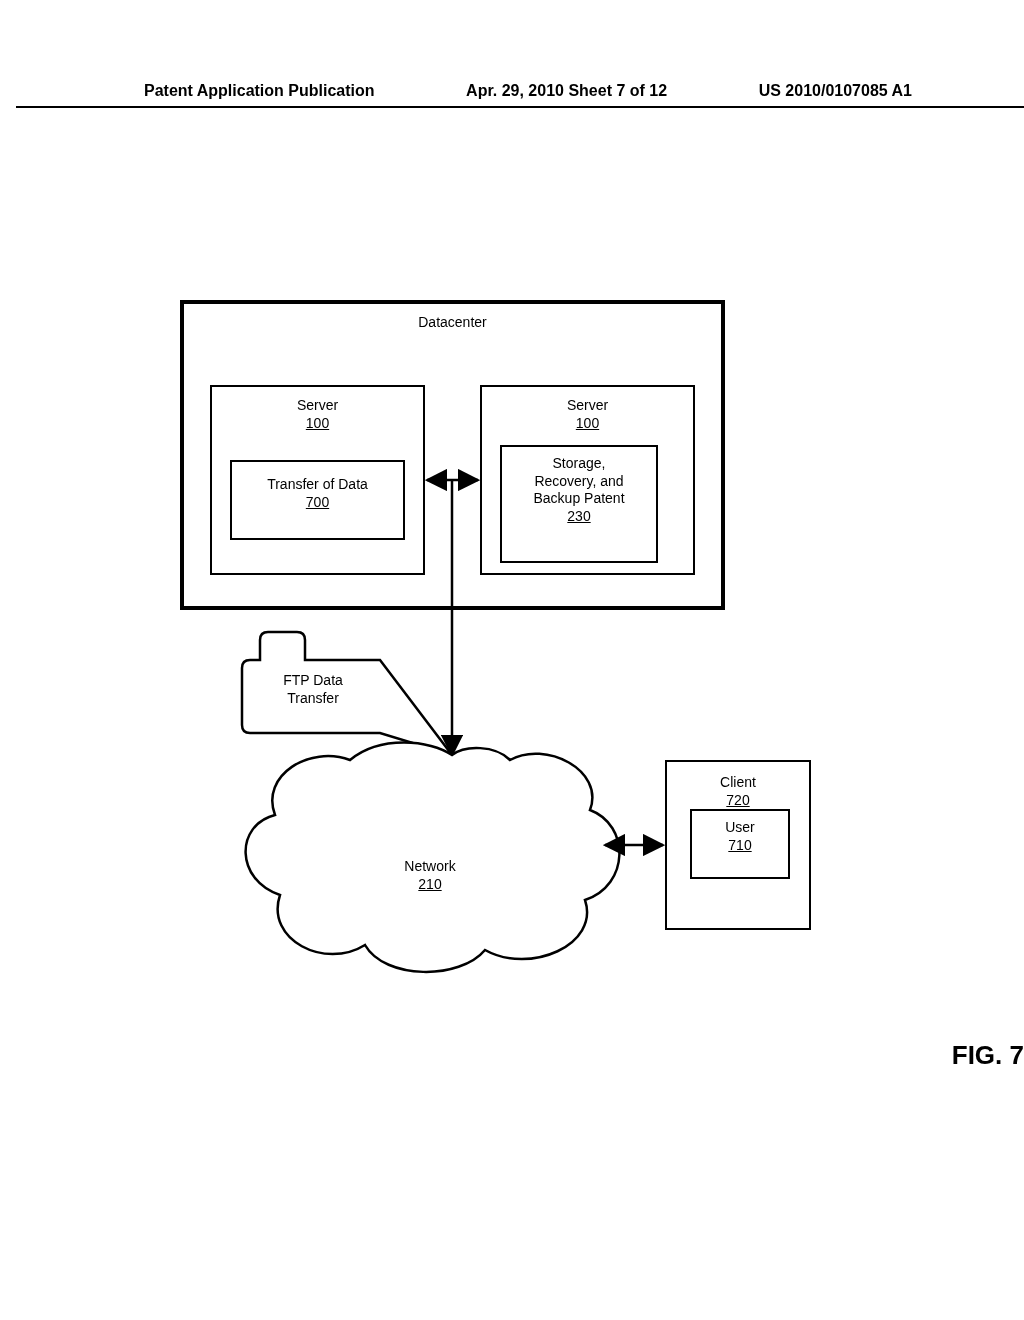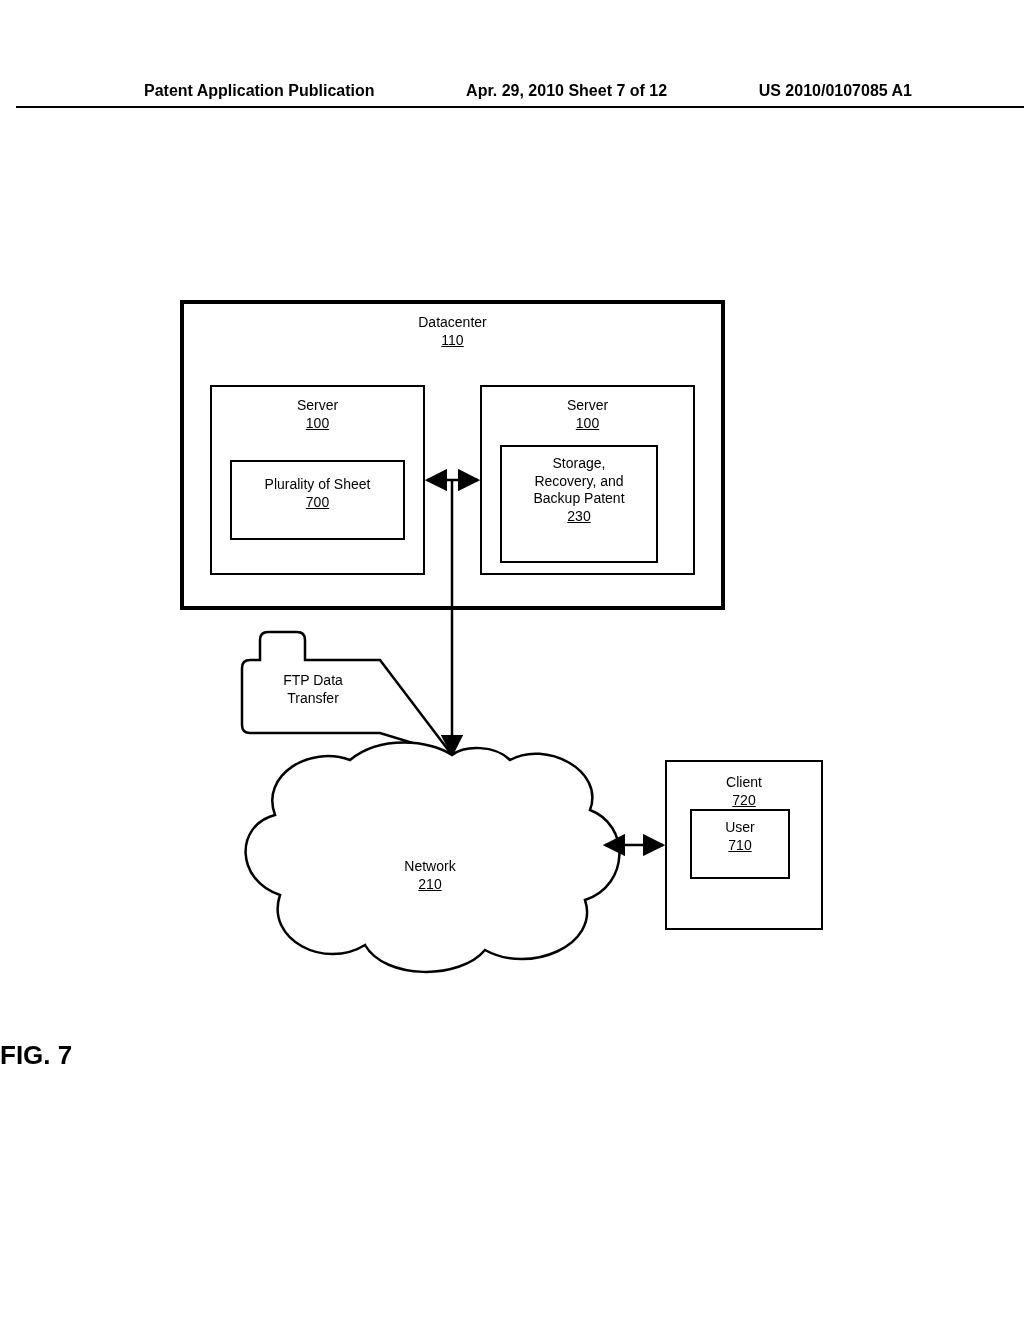--- a/index.html
+++ b/index.html
@@ -54,76 +54,75 @@
     width: 660px;
     height: 780px;
     overflow: visible;
     pointer-events: none;
   }
   .figcaption {
     position: absolute;
     top: 1040px;
     left: 0;
     width: 1024px;
-    text-align: left;
+    text-align: right;
     font-size: 26px;
     font-weight: bold;
   }
 </style>
 </head>
 <body>
 
 <div class="page">
 
   <div class="header">
     <span>Patent Application Publication</span>
     <span>Apr. 29, 2010  Sheet 7 of 12</span>
     <span>US 2010/0107085 A1</span>
   </div>
 
   <div class="figure-area">
 
     <div class="box" style="left:0px; top:0px; width:545px; height:310px; border-width:4px;">
       <div class="label" style="margin-top:10px;">
         <div>Datacenter</div>
-        <div class="ref">110</div>
       </div>
     </div>
 
     <div class="box" style="left:30px; top:85px; width:215px; height:190px;">
       <div class="label" style="margin-top:10px;">
         <div>Server</div>
         <div class="ref">100</div>
       </div>
     </div>
 
     <div class="box" style="left:50px; top:160px; width:175px; height:80px;">
       <div class="label" style="margin-top:14px;">
-        <div>Plurality of Sheet</div>
+        <div>Transfer of Data</div>
         <div class="ref">700</div>
       </div>
     </div>
 
     <div class="box" style="left:300px; top:85px; width:215px; height:190px;">
       <div class="label" style="margin-top:10px;">
         <div>Server</div>
         <div class="ref">100</div>
       </div>
     </div>
 
     <div class="box" style="left:320px; top:145px; width:158px; height:118px;">
       <div class="label" style="margin-top:8px;">
         <div>Storage,</div>
         <div>Recovery, and</div>
         <div>Backup Patent</div>
         <div class="ref">230</div>
       </div>
     </div>
 
-    <div class="box" style="left:485px; top:460px; width:158px; height:170px;">
+    <div class="box" style="left:485px; top:460px; width:146px; height:170px;">
       <div class="label" style="margin-top:12px;">
         <div>Client</div>
         <div class="ref">720</div>
       </div>
     </div>
 
     <div class="box" style="left:510px; top:509px; width:100px; height:70px;">
       <div class="label" style="margin-top:8px;">
         <div>User</div>
         <div class="ref">710</div>

